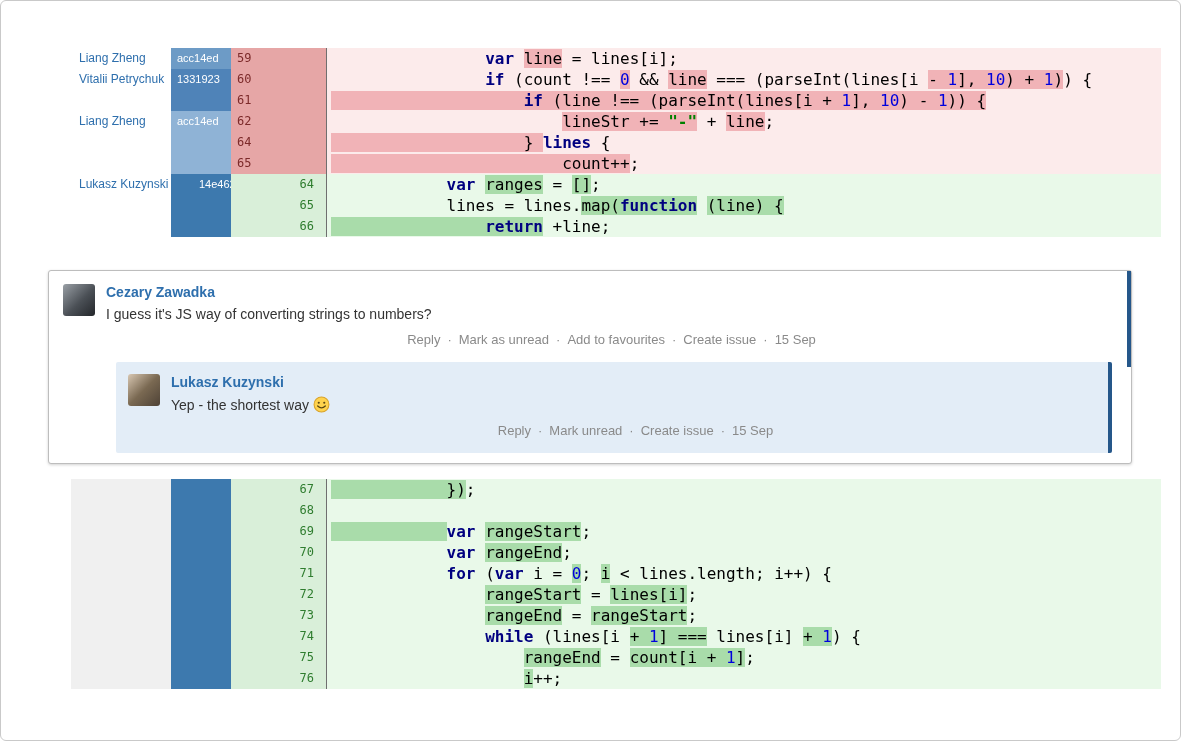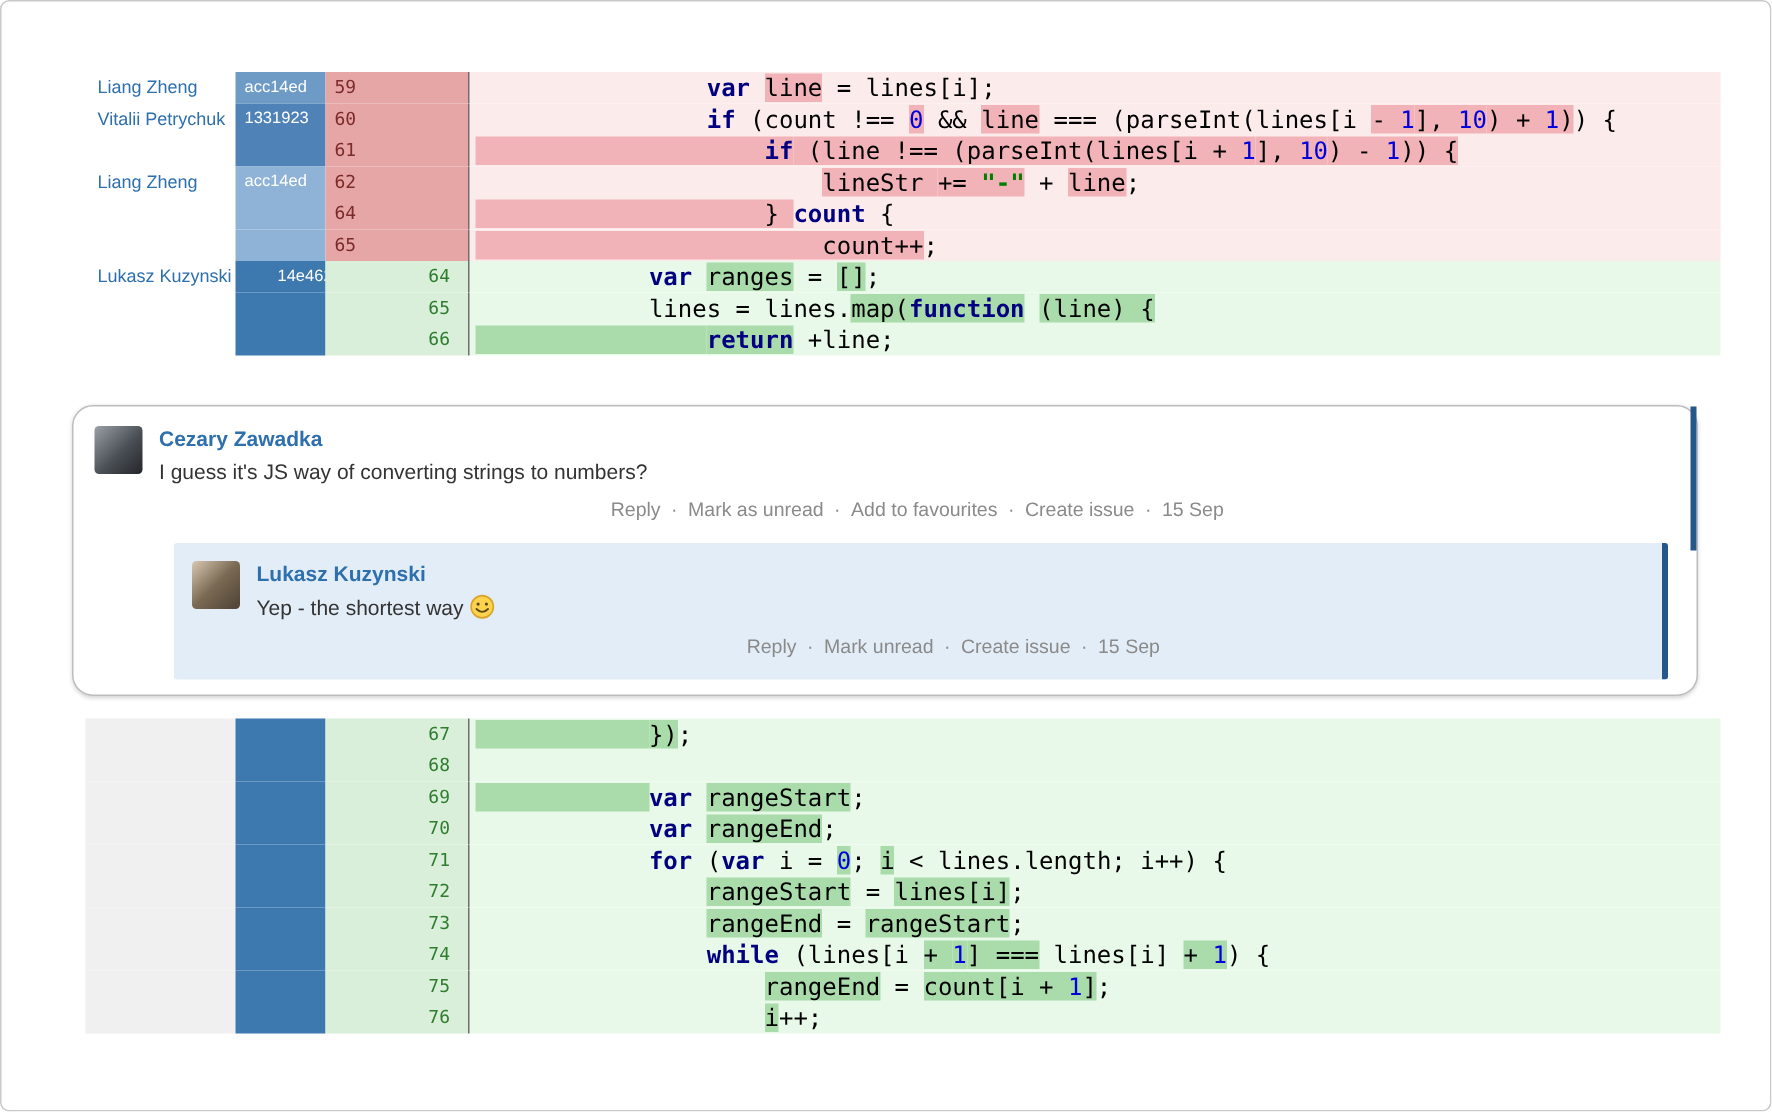--- a/index.html
+++ b/index.html
@@ -9,21 +9,21 @@
     font-family:"Liberation Sans", sans-serif;
     -webkit-font-smoothing:antialiased;
   }
   .frame {
     position:absolute; inset:0;
     border:1px solid #c9c9c9; border-radius:6px;
     background:#fff; overflow:hidden;
   }
 
   
-  .diff-block { position:absolute; left:56px; width:1090px; }
+  .diff-block { position:absolute; left:70px; width:1090px; }
   .diff-row { display:flex; height:21px; line-height:21px; font-size:12px; }
 
   .col-author {
     width:100px; flex:0 0 100px; padding-left:8px; overflow:hidden; white-space:nowrap;
   }
   .author-link { color:var(--link_blue); cursor:pointer; font-size:12px; }
 
   .col-commit {
     width:60px; flex:0 0 60px; color:#fff; font-size:11px; padding-left:6px;
     overflow:hidden; white-space:nowrap;
@@ -50,21 +50,21 @@
   .added .col-code   { background:var(--added_bg); }
   .added .hl         { background:var(--added_hl); }
 
   .kw  { font-weight:bold; color:var(--keyword); }
   .num { color:var(--number); }
   .str { font-weight:bold; color:var(--string); }
 
   
   .comment-box {
     position:absolute; left:47px; top:269px; width:1084px;
-    background:#fff; border:1px solid #bdbdbd; border-radius:14px;
+    background:#fff; border:1px solid #bdbdbd; border-radius:3px;
     box-shadow:0 1px 3px rgba(0,0,0,.18);
     padding:13px 14px 5px 14px;
   }
   .unread-bar {
     position:absolute; width:4px; background:var(--unread_bar);
   }
   .unread-bar.outer { right:0; top:0; height:96px; }
   .unread-bar.inner { right:0; top:0; height:100%; }
 
   .comment { display:flex; }
@@ -135,21 +135,21 @@
         </div>
         <div class="col-code"><span>                        </span><span class="hl">lineStr </span><span class="hl">+= </span><span class="str hl">"-"</span><span> + </span><span class="hl">line</span><span>;</span></div>
       </div>
       <div class="diff-row removed">
         <div class="col-author" style="background: rgb(255, 255, 255);"></div>
         <div class="col-commit" style="background: rgb(143, 179, 214);"></div>
         <div class="col-gutter">
           <div class="gut-old">64</div>
           <div class="gut-new"></div>
         </div>
-        <div class="col-code"><span class="hl">                    </span><span class="hl">} </span><span class="kw">count</span><span> {</span></div>
+        <div class="col-code"><span class="hl">                    </span><span class="hl">} </span><span class="kw">lines</span><span> {</span></div>
       </div>
       <div class="diff-row removed">
         <div class="col-author" style="background: rgb(255, 255, 255);"></div>
         <div class="col-commit" style="background: rgb(143, 179, 214);"></div>
         <div class="col-gutter">
           <div class="gut-old">65</div>
           <div class="gut-new"></div>
         </div>
         <div class="col-code"><span class="hl">                        </span><span class="hl">count++</span><span>;</span></div>
       </div>

